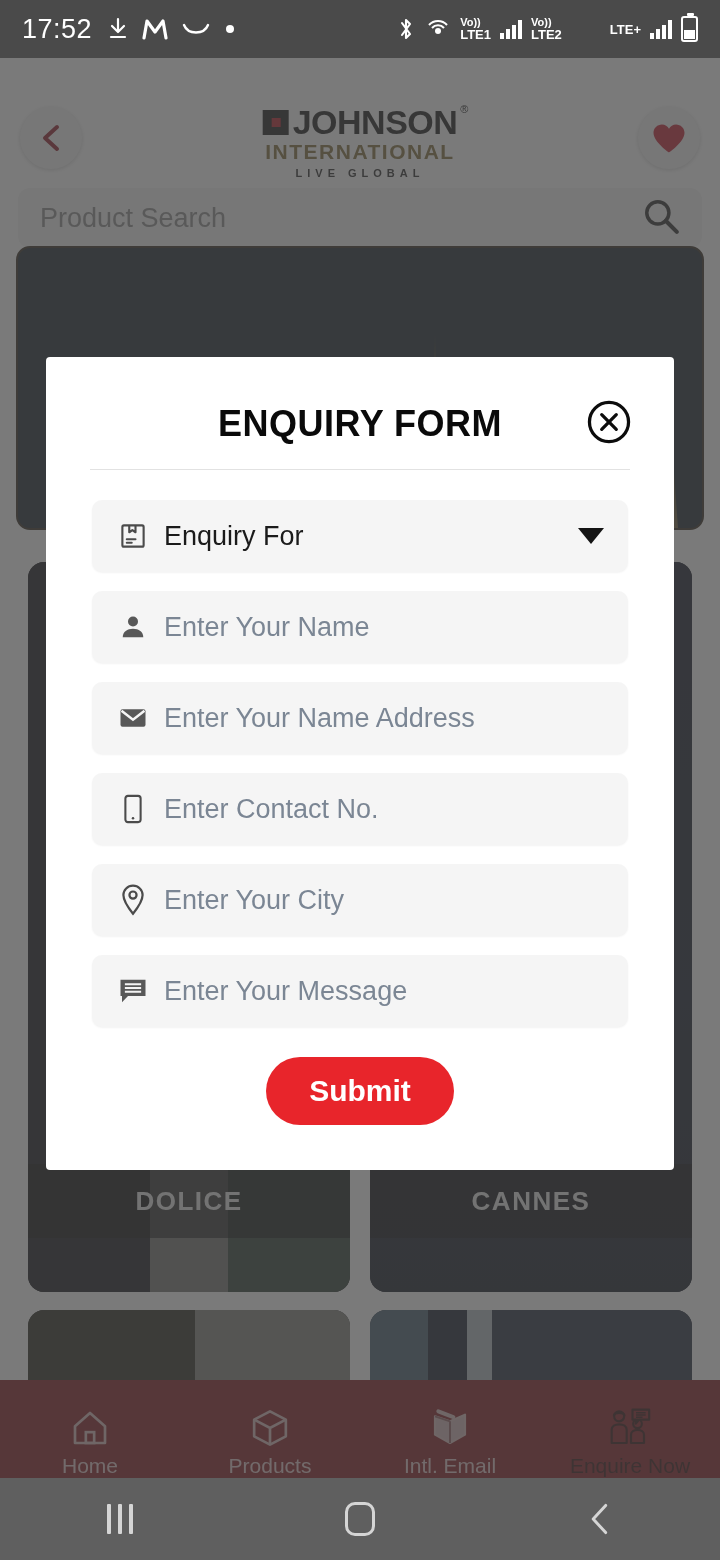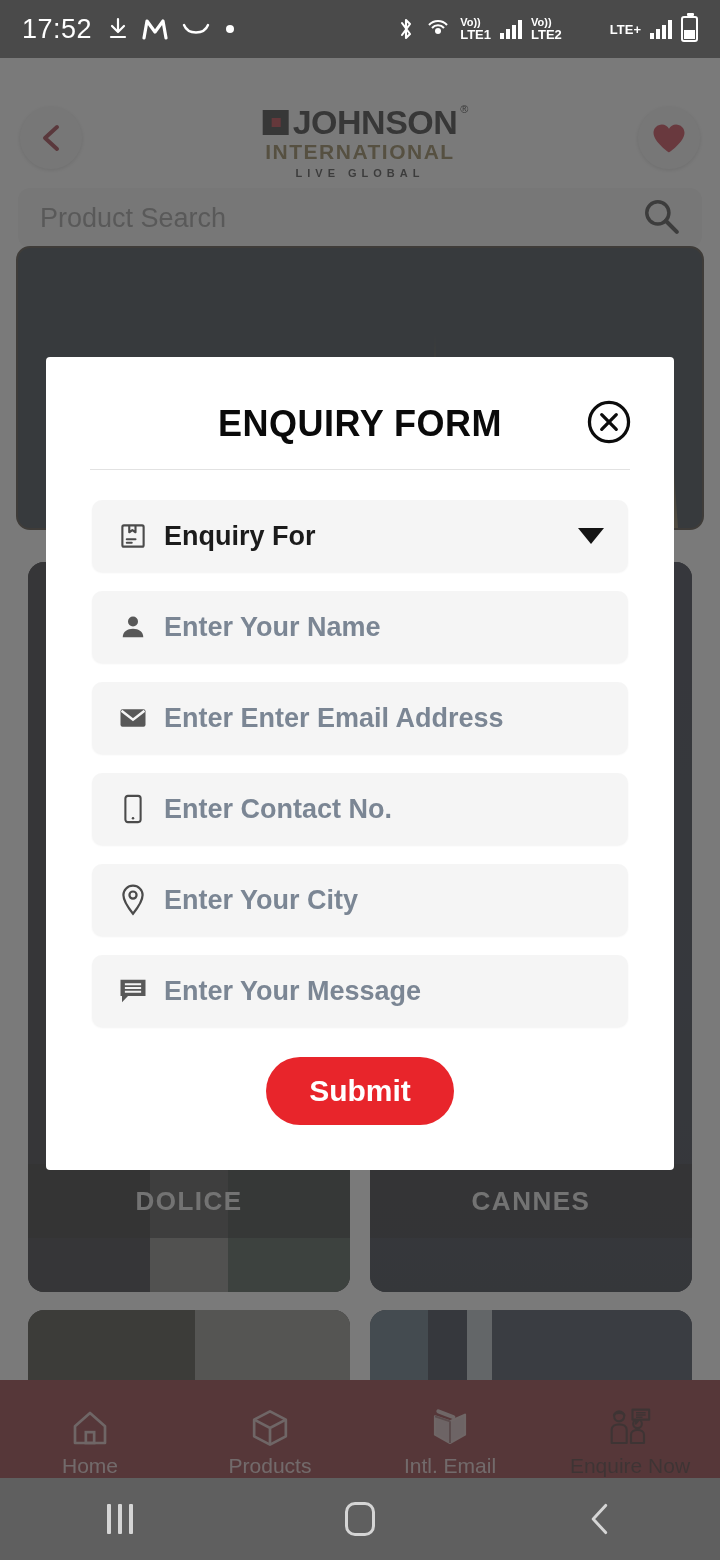--- a/index.html
+++ b/index.html
@@ -137,21 +137,21 @@
   }
   #modal-divider { height: 1px; background: #e2e2e2; margin: 0 44px; flex: none; }
 
   #modal-body { padding: 30px 46px 0 46px; }
   .field {
     height: 72px; background: #f5f5f5; border-radius: 10px;
     display: flex; align-items: center; padding: 0 24px; margin-bottom: 19px;
     box-shadow: 0 1px 2px rgba(0,0,0,.05);
   }
   .field .f-ic { width: 34px; display: flex; align-items: center; justify-content: center; flex: none; }
-  .field .f-txt { margin-left: 14px; font-size: 27px; color: #7b8694; font-weight: 700; }
+  .field .f-txt { margin-left: 14px; font-size: 27px; color: #7b8694; font-weight: 400; }
   .field.select .f-txt { color: #1b1b1b; }
   .caret {
     margin-left: auto; width: 0; height: 0;
     border-left: 13px solid transparent; border-right: 13px solid transparent;
     border-top: 16px solid #141414;
   }
   #submit-wrap { display: flex; justify-content: center; margin-top: 30px; }
   #submit-btn {
     background: #e8252b; color: #fff; border: none; cursor: pointer;
     width: 188px; height: 68px; border-radius: 34px;
@@ -367,21 +367,21 @@
         <span class="f-txt">Enter Your Name</span>
       </div>
 
       <div class="field">
         <span class="f-ic">
           <svg width="32" height="30" viewBox="0 0 24 24">
             <rect x="2" y="5" width="20" height="14" rx="1.6" fill="#585858"></rect>
             <path d="M2.8 6.2 L12 13.4 L21.2 6.2" fill="none" stroke="#f5f5f5" stroke-width="2"></path>
           </svg>
         </span>
-        <span class="f-txt">Enter Enter Email Address</span>
+        <span class="f-txt">Enter Your Name Address</span>
       </div>
 
       <div class="field">
         <span class="f-ic">
           <svg width="26" height="30" viewBox="0 0 18 26">
             <rect x="2.4" y="1.6" width="13.2" height="22.8" rx="2.2" fill="none" stroke="#4b4b4b" stroke-width="1.8"></rect>
             <circle cx="9" cy="21" r="1.1" fill="#4b4b4b"></circle>
           </svg>
         </span>
         <span class="f-txt">Enter Contact No.</span>

